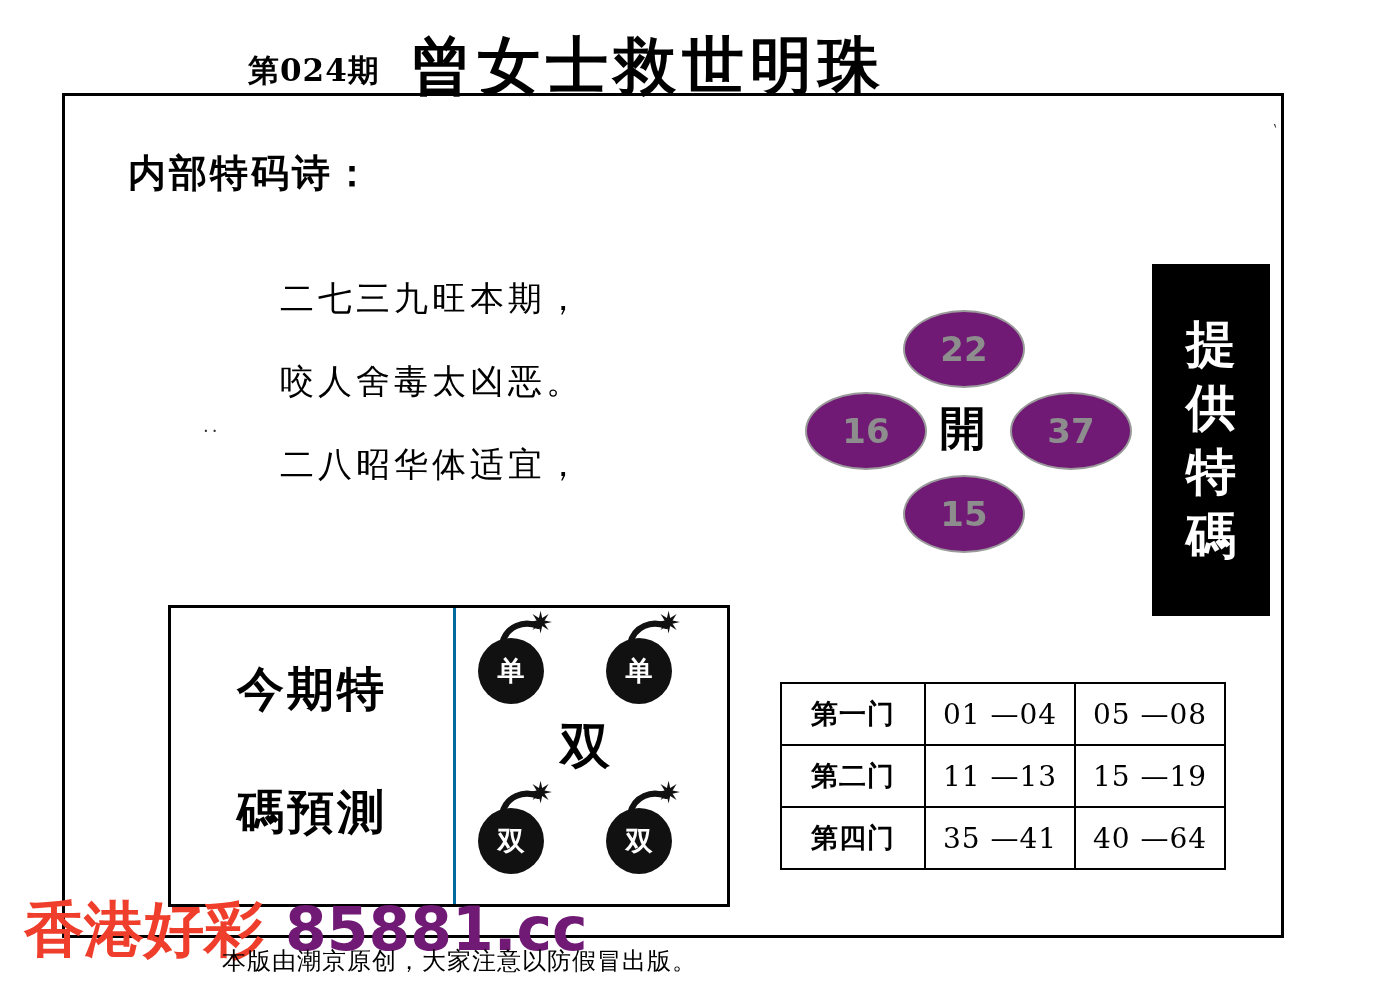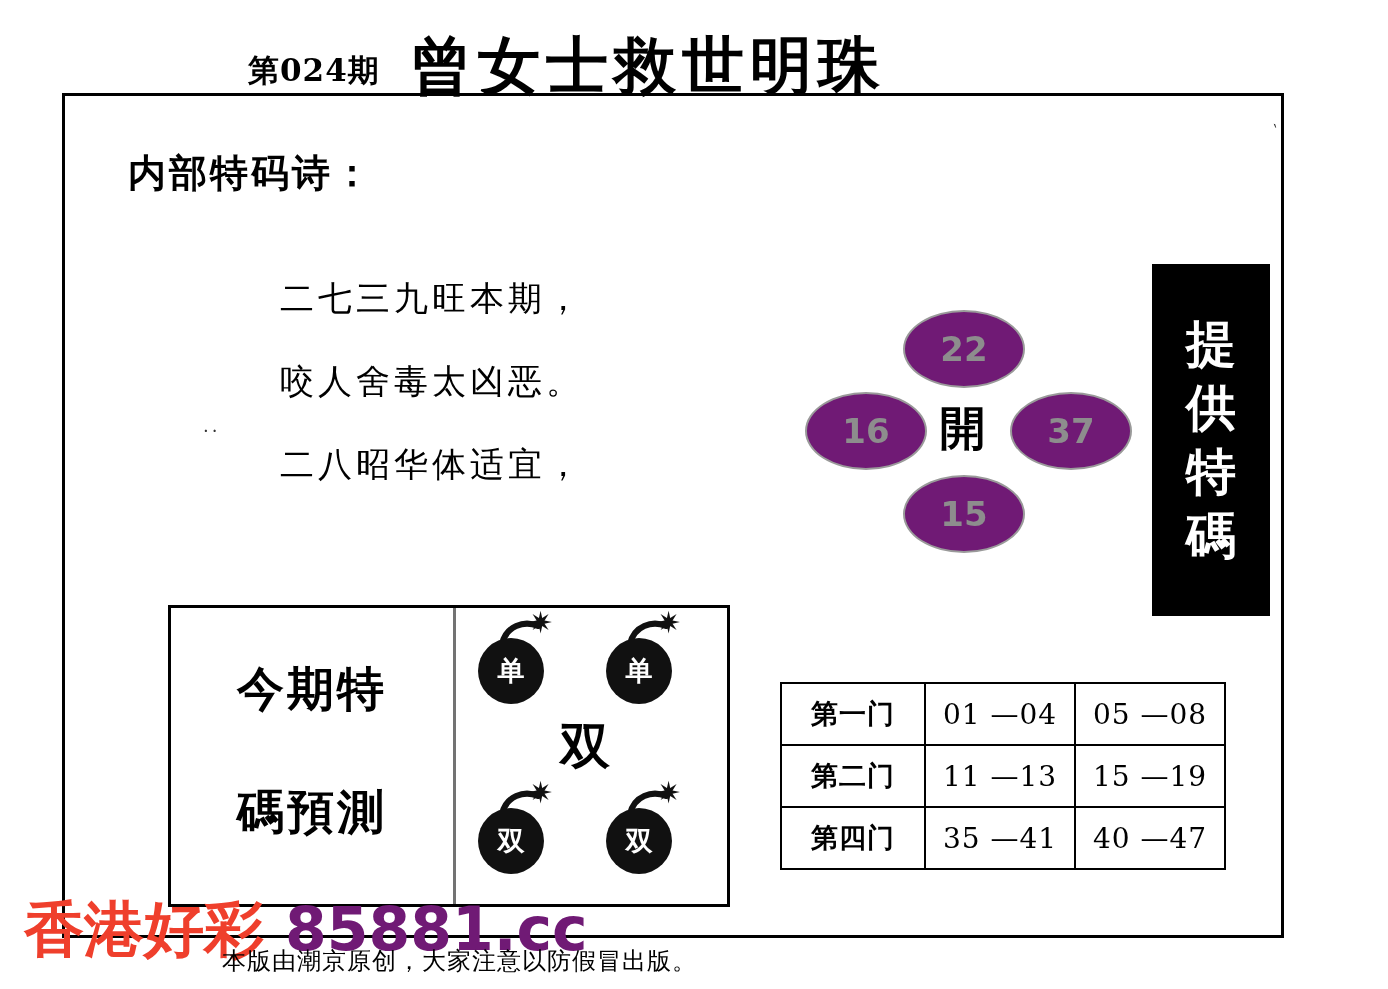--- a/index.html
+++ b/index.html
@@ -167,21 +167,21 @@
     left: 168px;
     top: 605px;
     width: 562px;
     height: 302px;
     border: 3px solid #000;
     box-sizing: border-box;
     display: flex;
   }
   .predbox .left-col {
     width: 285px;
-    border-right: 3px solid #737373;
+    border-right: 3px solid #0369a1;
     box-sizing: border-box;
     display: flex;
     flex-direction: column;
     align-items: center;
     justify-content: space-around;
     padding: 20px 0 30px 0;
   }
   .predbox .left-col div {
     font-size: 47px;
     font-weight: bold;
@@ -360,21 +360,21 @@
     <td>05 —08</td>
   </tr>
   <tr>
     <td class="gate-name">第二门</td>
     <td>11 —13</td>
     <td>15 —19</td>
   </tr>
   <tr>
     <td class="gate-name">第四门</td>
     <td>35 —41</td>
-    <td>40 —47</td>
+    <td>40 —64</td>
   </tr>
 </tbody>
   </table>
 
 <div class="watermark">
   <div class="wm-text">
     <span class="wm-cn">香港好彩</span>
     <span class="wm-num">85881.cc</span>
   </div>
 </div>

